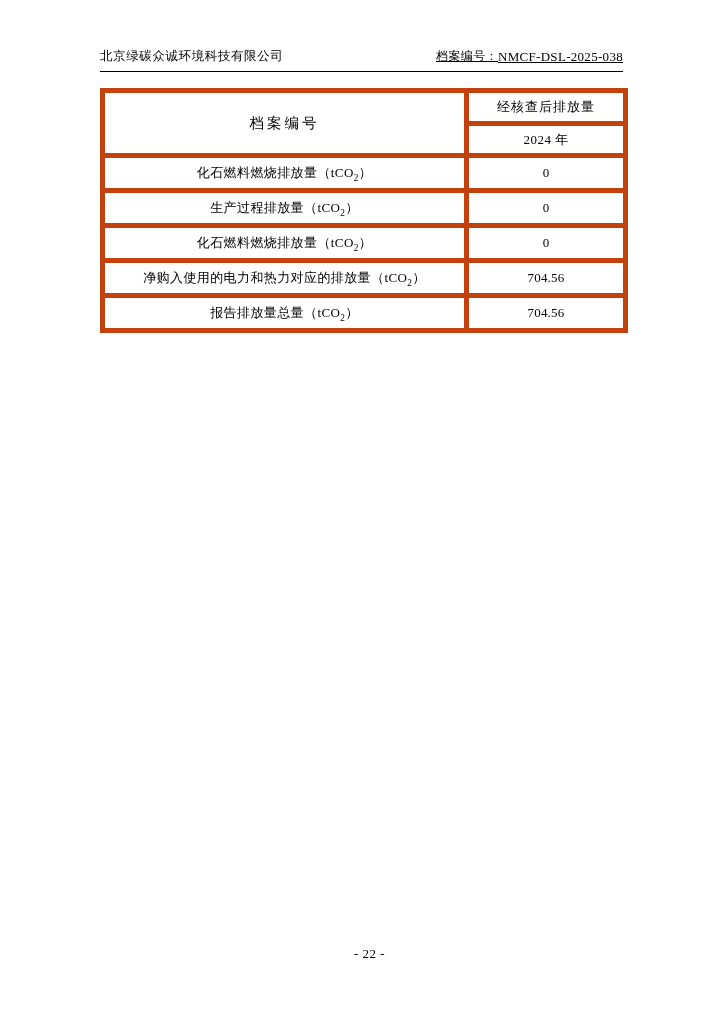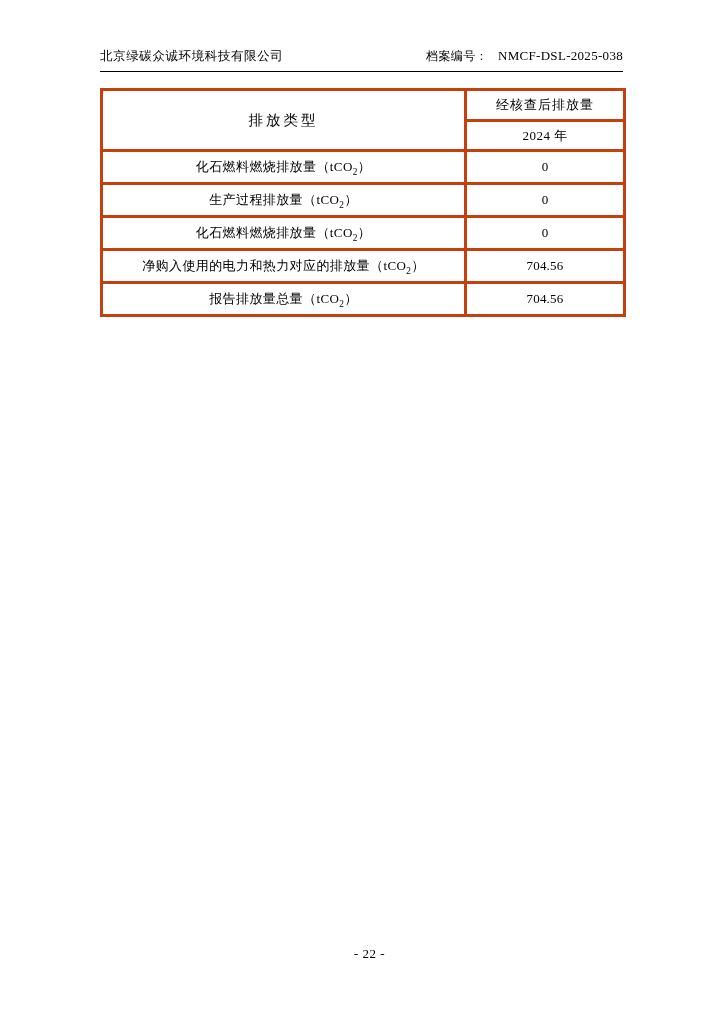--- a/index.html
+++ b/index.html
@@ -33,22 +33,22 @@
     justify-content: space-between;
     font-size: 12.5px;
   }
   .header-left {
     letter-spacing: 0.6px;
     white-space: nowrap;
   }
   .header-right {
     white-space: nowrap;
     display: flex;
-    align-items: flex-start;
-    gap: 10px;
+    align-items: flex-end;
+    text-decoration: underline;
   }
   .header-right .label {
     font-size: 12px;
     letter-spacing: 0.4px;
   }
   .header-right .value {
     font-size: 13px;
     letter-spacing: 0.3px;
   }
   .header-rule {
@@ -67,21 +67,21 @@
     left: 100px;
     width: 523px;
   }
   table.emissions {
     border-collapse: collapse;
     width: 523px;
     table-layout: fixed;
   }
   table.emissions td,
   table.emissions th {
-    border: 3px solid #c2410c;
+    border: 5px solid #c2410c;
     text-align: center;
     vertical-align: middle;
     font-weight: normal;
     padding: 0;
   }
   .col-type { width: 364px; }
   .col-val  { width: 159px; }
 
   .hdr-main {
     height: 55px;
@@ -145,21 +145,21 @@
   <div class="header-rule"></div>
 
   <div class="table-wrap">
     <table class="emissions">
       <colgroup>
         <col class="col-type">
         <col class="col-val">
       </colgroup>
       <tbody>
         <tr>
-          <td class="hdr-main" rowspan="2">排放类型</td>
+          <td class="hdr-main" rowspan="2">档案编号</td>
           <td class="hdr-sub-top">经核查后排放量</td>
         </tr>
         <tr>
           <td class="hdr-sub-bottom">2024 年</td>
         </tr>
 
         <tr class="body-row">
           <td class="type"><span>化石燃料燃烧排放量（tCO</span><sub>2</sub><span>）</span></td>
           <td class="val">0</td>
         </tr>

